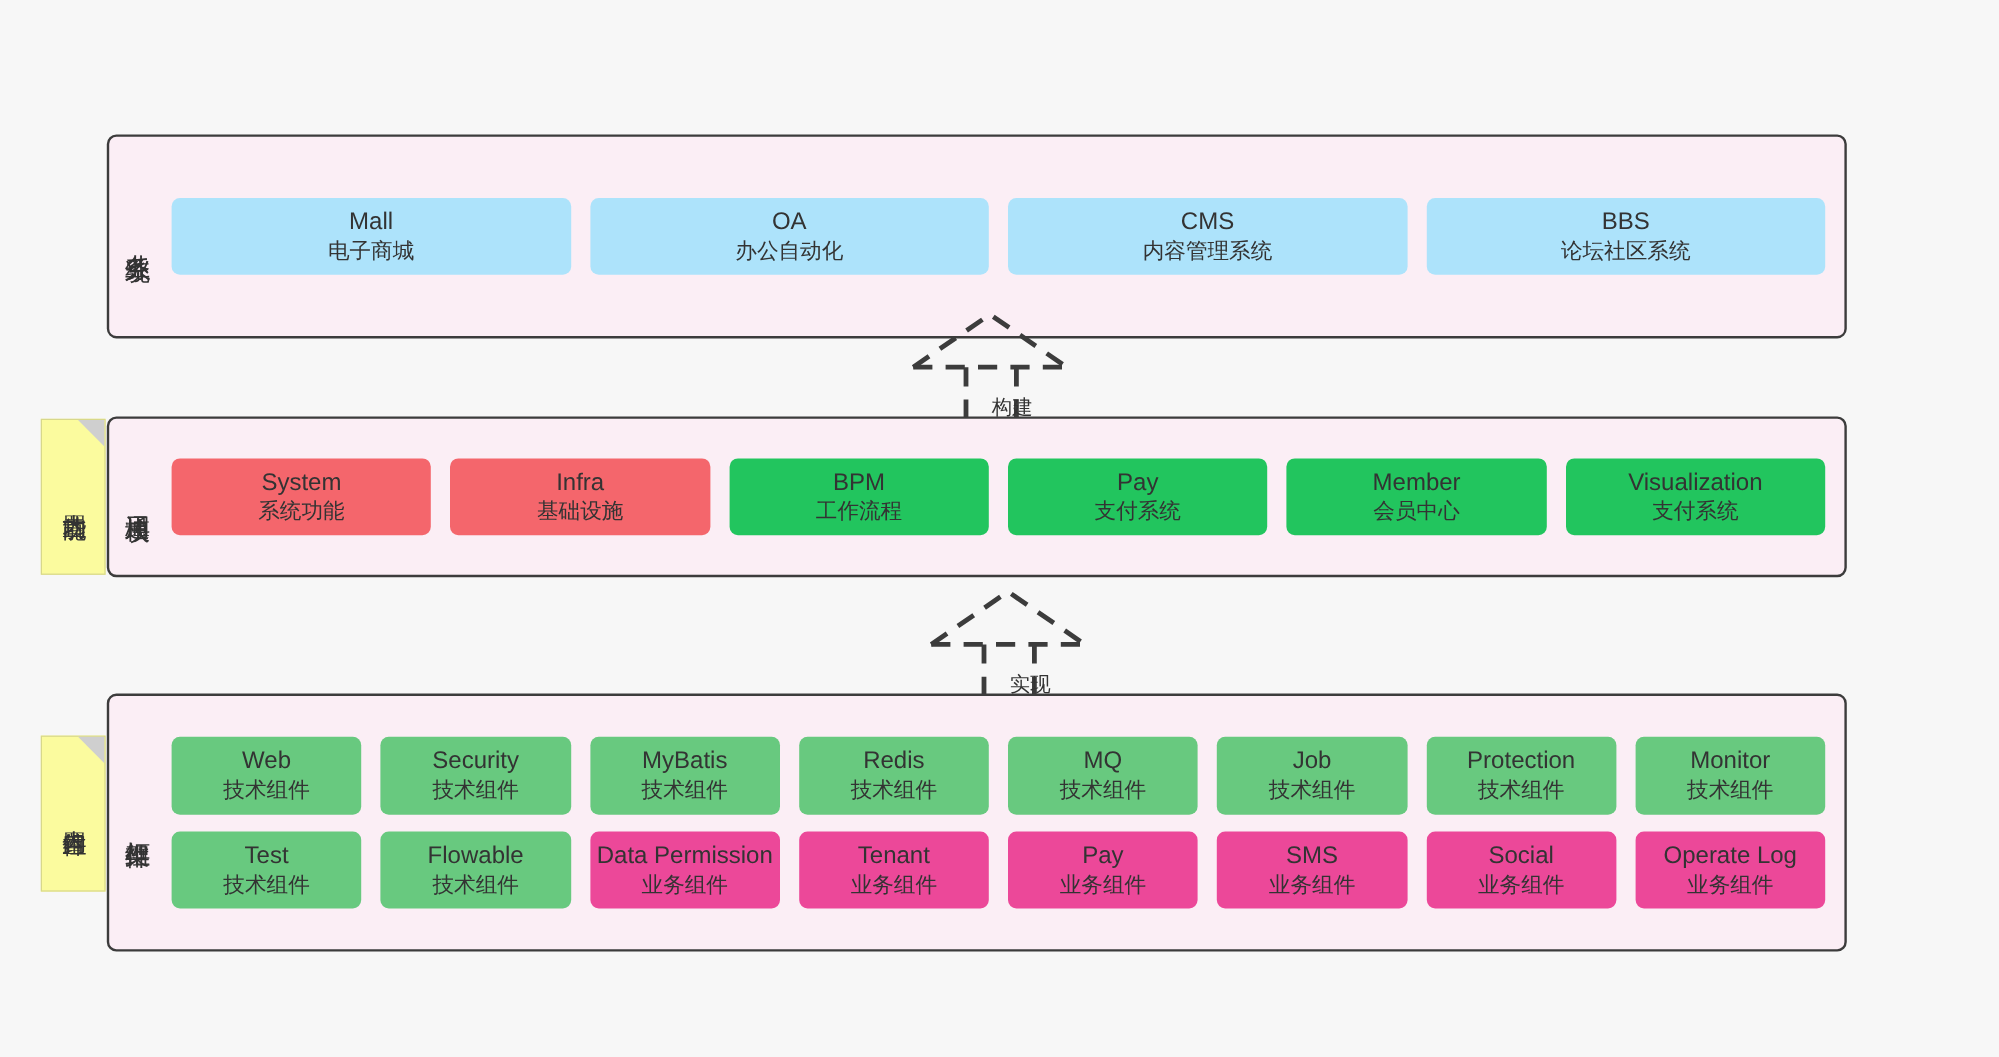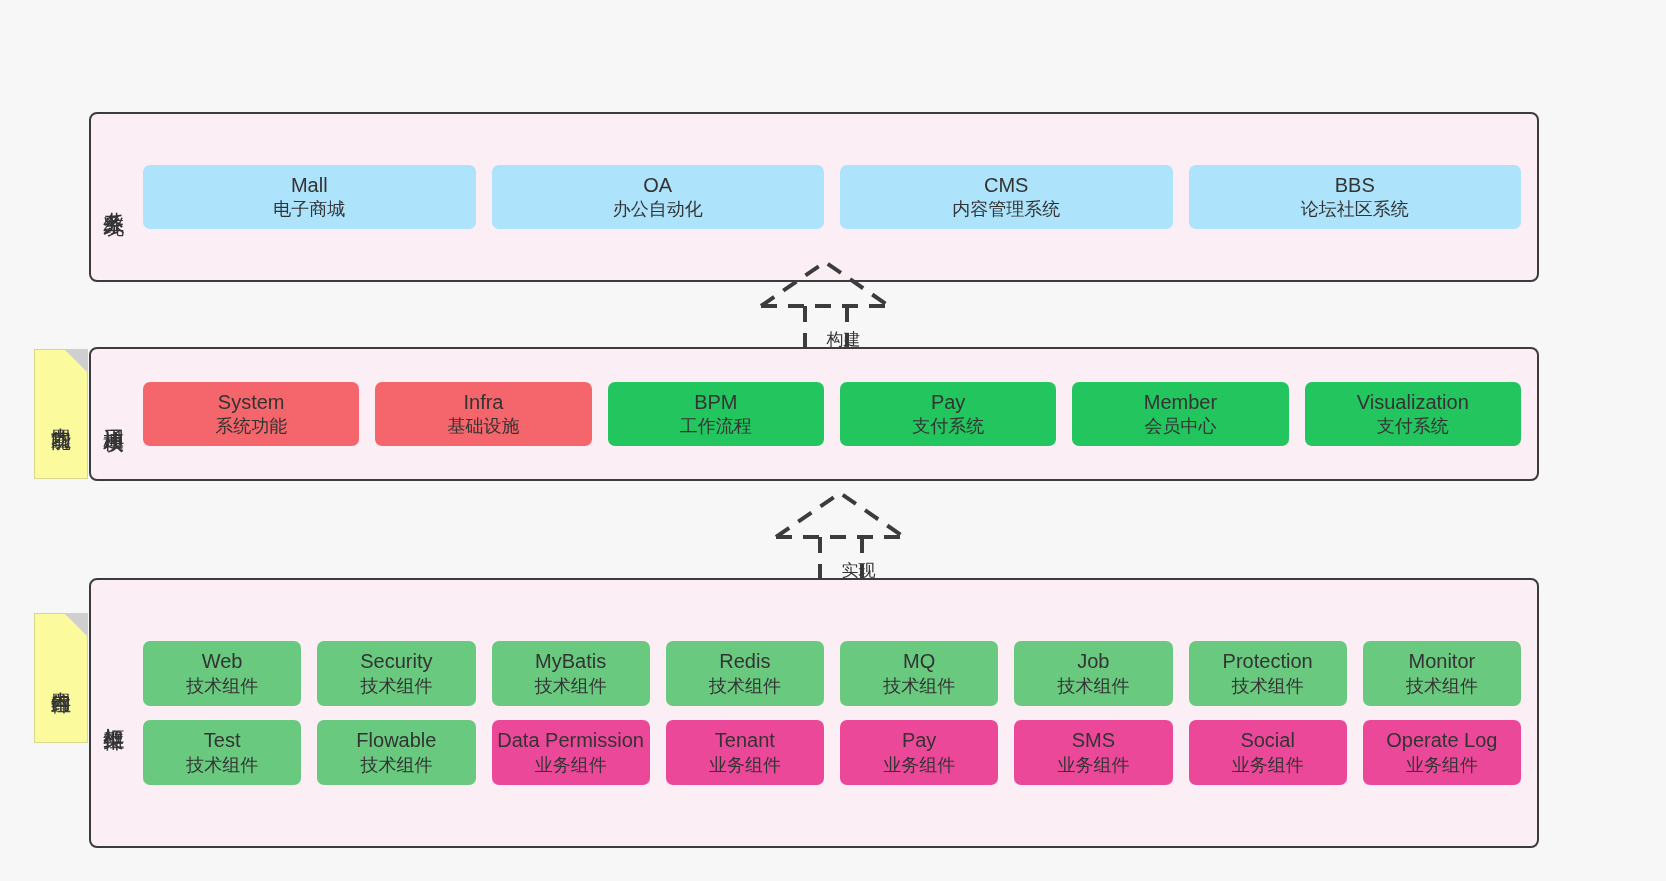--- a/index.html
+++ b/index.html
@@ -214,21 +214,21 @@
     <path d="M48 94 L90 94" stroke="#3c3c3c" stroke-width="4" stroke-dasharray="16 11" fill="none"></path>
   </svg>
   <div class="conn-label">实现</div>
 </div>
 
 <div class="note" id="note-builtin-components" style="left:34px; top:613px; width:54px; height:130px;">
   <span class="fold"></span>
   <span>内置组件</span>
 </div>
 
-<div class="layer" id="layer-framework-components" style="left:89px; top:578px; width:1450px; height:270px;">
+<div class="layer" id="layer-framework-components" style="left:89px; top:578px; width:1450px; height:215px;">
   <div class="layer-title">框架组件</div>
   <div class="layer-body">
 
     <div class="row">
       <div class="card green">
         <div class="t1">Web</div>
         <div class="t2">技术组件</div>
       </div>
       <div class="card green">
         <div class="t1">Security</div>

